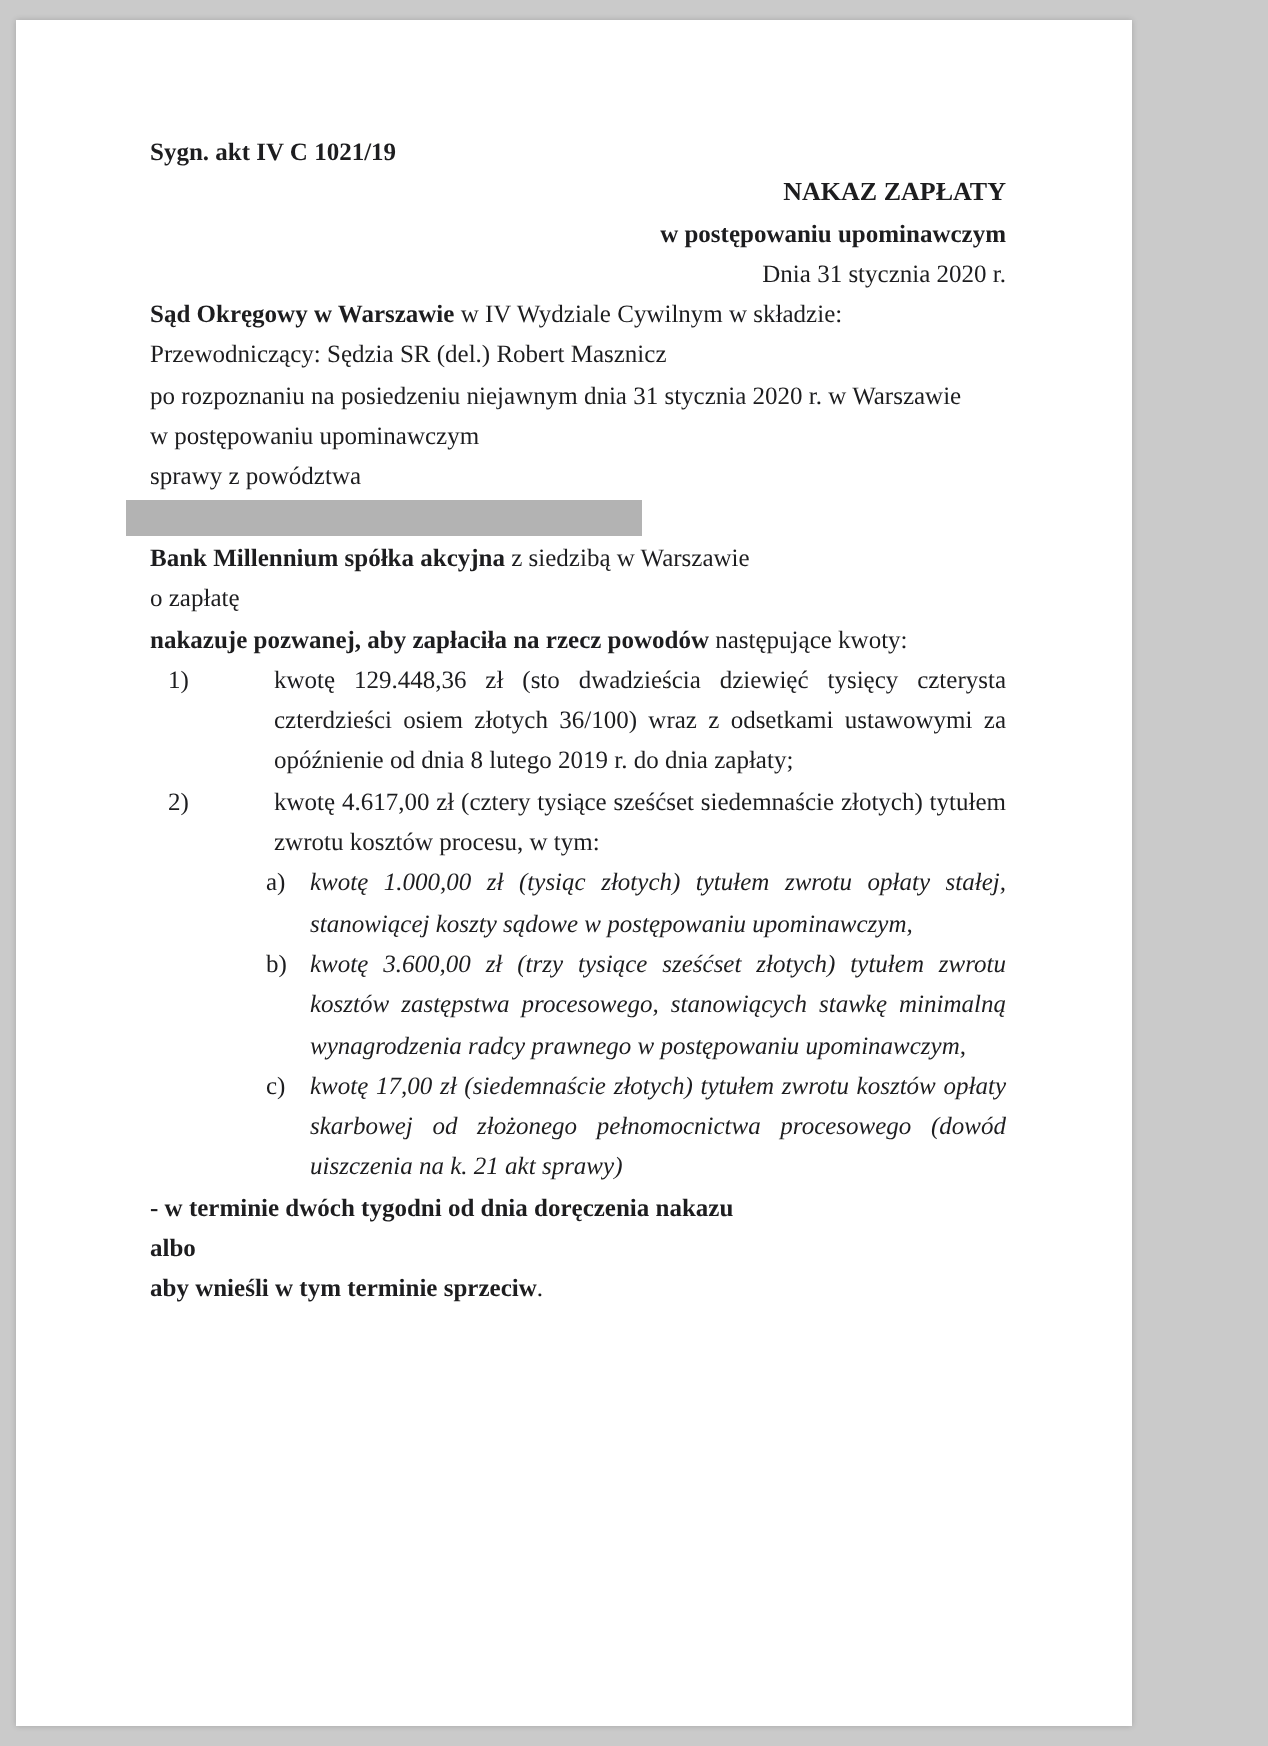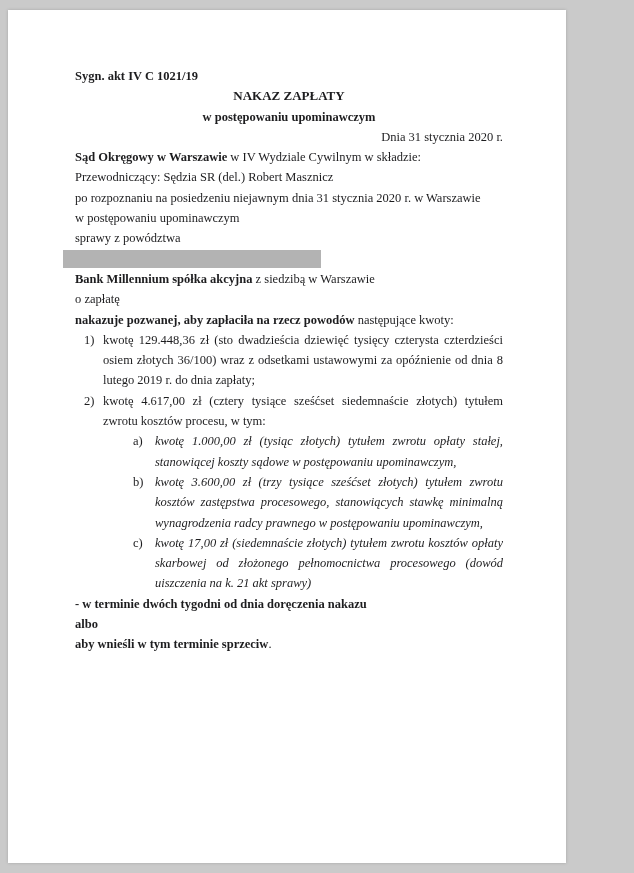--- a/index.html
+++ b/index.html
@@ -18,27 +18,27 @@
     box-shadow: 0 0 3px rgba(0,0,0,0.18);
     box-sizing: border-box;
   }
   .content {
     padding: 56px 63px 0 67px;
     color: #1d1d1f;
     font-size: 12.5px;
     line-height: 20.3px;
   }
   .bold { font-weight: bold; }
-  .center { text-align: center; }
+  .center { text-align: right; }
   .right { text-align: right; }
   .title-line { font-size: 13px; }
   .line { white-space: pre-wrap; }
   .item { display: flex; padding-left: 9px; }
   .item .marker { flex: 0 0 19px; }
-  .item .itext { flex: 1; text-align: justify; }
+  .item .itext { flex: 1; text-align: justify; margin-left: 34px; }
   .subitem { display: flex; padding-left: 58px; }
   .subitem .marker { flex: 0 0 22px; }
   .subitem .itext { flex: 1; text-align: justify; font-style: italic; }
   .redact-line { height: 20.3px; display: flex; align-items: center; }
   .redacted {
     height: 18px; width: 258px;
     margin-left: -12px;
     background: #b3b3b3;
   }
 </style>

